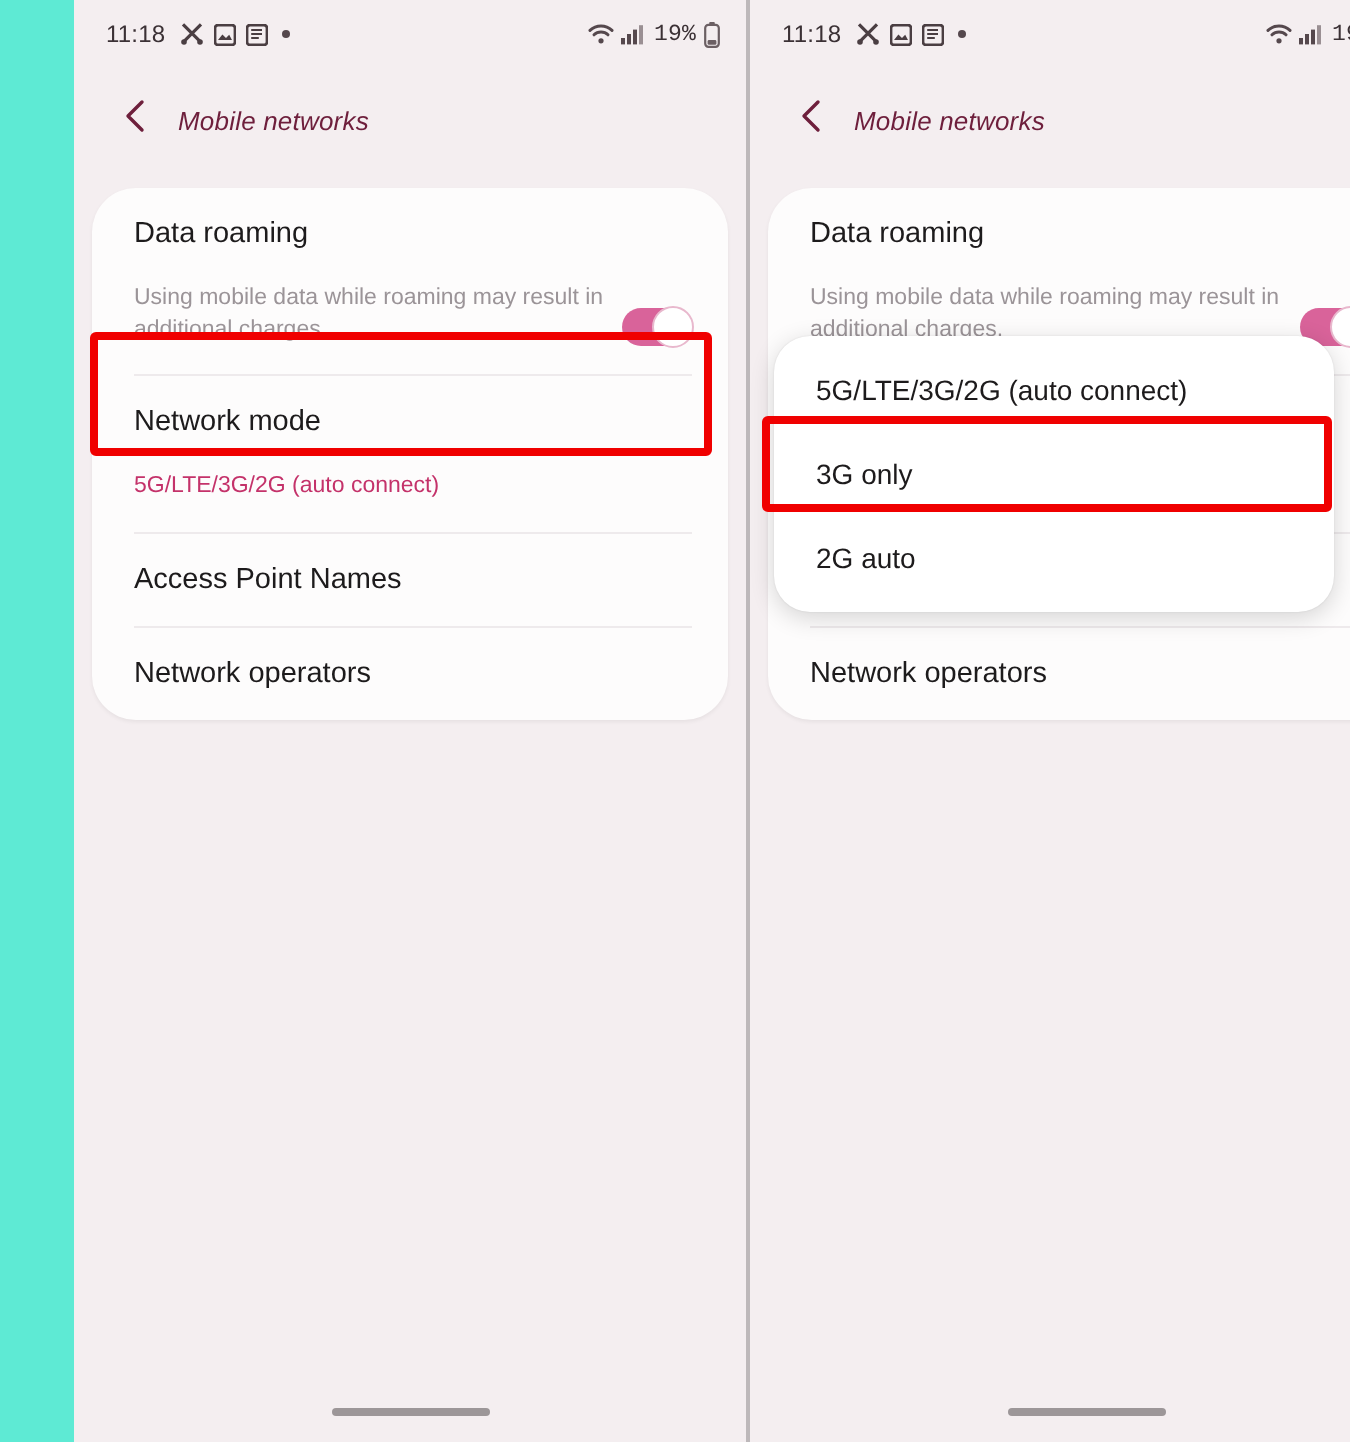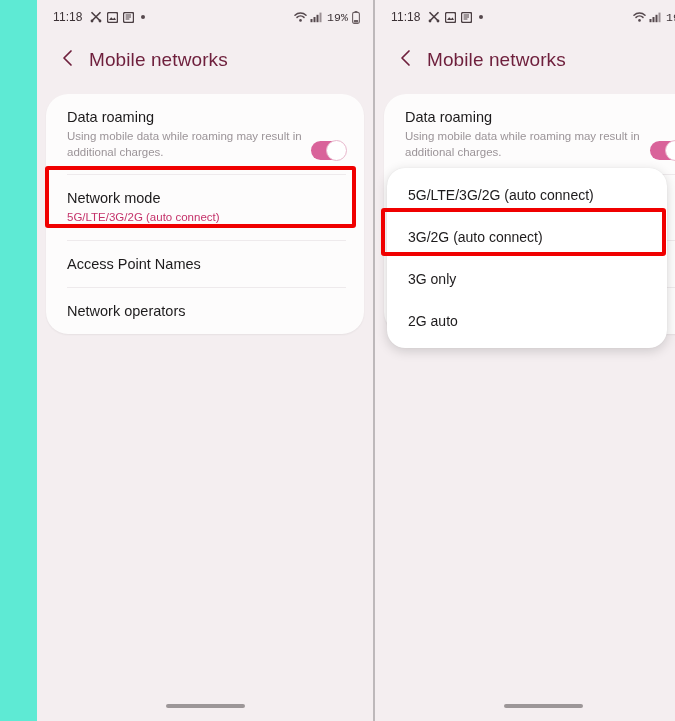--- a/index.html
+++ b/index.html
@@ -61,23 +61,24 @@
     align-items: center;
     padding-left: 18px;
     box-sizing: border-box;
   }
   .back-btn {
     width: 26px; height: 26px;
     display: flex; align-items: center; justify-content: center;
     margin-right: 8px;
   }
   .title {
-    font-size: 19px;
+    font-size: 13px;
     color: #6e1f3c;
     letter-spacing: .1px;
+    font-style: italic;
   }
 
   
   .card {
     position: relative;
     margin: 8px 9px 0 9px;
     background: #fdfcfc;
     border-radius: 22px;
     box-shadow: 0 1px 2px rgba(0,0,0,.06);
     overflow: hidden;
@@ -91,21 +92,21 @@
   .row-main { flex: 1; min-width: 0; }
   .row-title {
     font-size: 14.5px;
     color: #1d1b1c;
     line-height: 1.25;
   }
   .row-sub {
     font-size: 11.5px;
     color: #9b9498;
     line-height: 1.35;
-    margin-top: 3px;
+    margin-top: 16px;
   }
   .row-sub.accent { color: #c4326a; }
   .divider {
     height: 1px;
     background: #eeeaec;
     margin: 0 18px 0 21px;
   }
 
   
   .toggle {
@@ -384,23 +385,20 @@
         <div class="row-title">Network operators</div>
       </div>
 
     </div>
 
     <div class="dropdown">
       <div class="dd-item">
         <span class="lbl">5G/LTE/3G/2G (auto connect)</span>
       </div>
       <div class="dd-item">
-        <span class="lbl">3G/2G (auto connect)</span>
-      </div>
-      <div class="dd-item">
         <span class="lbl">3G only</span>
       </div>
       <div class="dd-item">
         <span class="lbl">2G auto</span>
       </div>
     </div>
 
     <div class="hl" id="hl-lte-option"></div>
 
     <div class="gesture-wrap">

